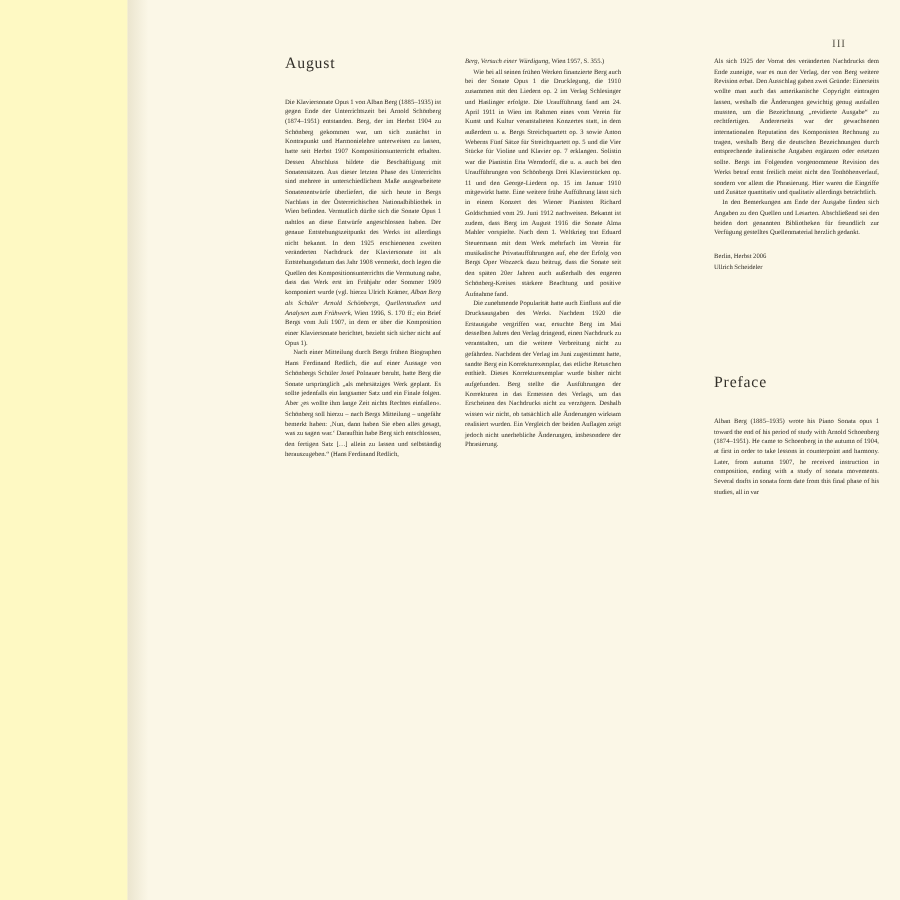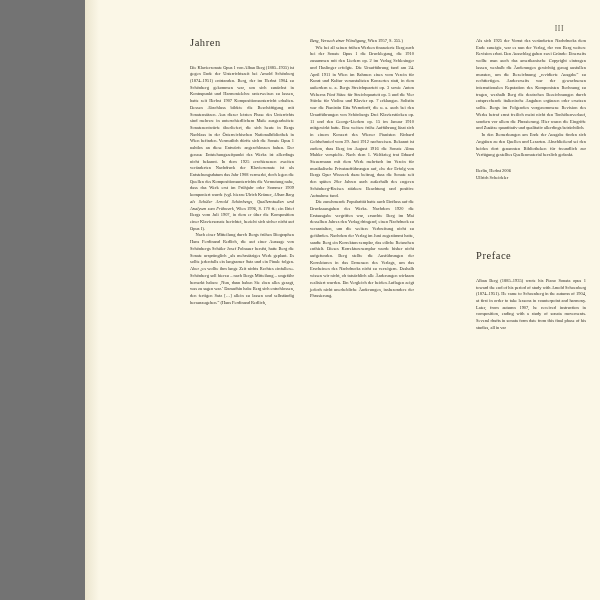--- a/index.html
+++ b/index.html
@@ -11,21 +11,21 @@
     background: #ffffff;
   }
   body {
     font-family: "Liberation Serif", "DejaVu Serif", serif;
   }
   #page {
     position: absolute;
     left: 0; top: 0;
     width: 600px;
     height: 600px;
-    background: #737373;
+    background: #fef9c3;
   }
   
   #leaf {
     position: absolute;
     left: 85px;
     top: 0;
     width: 515px;
     height: 600px;
     background: #fbf7e7;
   }
@@ -87,21 +87,21 @@
 </style>
 </head>
 <body>
 
 <div id="page">
   <div id="leaf">
 
     <div id="folio">III</div>
 
     <div id="col1" class="col">
-      <h1 class="head">Jahren</h1>
+      <h1 class="head">August</h1>
       <p class="noindent"><span>Die Klaviersonate Opus 1 von Alban Berg (1885–1935) ist gegen Ende der Unterrichtszeit bei Arnold Schönberg (1874–1951) entstanden. Berg, der im Herbst 1904 zu Schönberg gekommen war, um sich zunächst in Kontrapunkt und Harmonielehre unterweisen zu lassen, hatte seit Herbst 1907 Kompositionsunterricht erhalten. Dessen Abschluss bildete die Beschäftigung mit Sonatensätzen. Aus dieser letzten Phase des Unterrichts sind mehrere in unterschiedlichem Maße ausgearbeitete Sonatenentwürfe überliefert, die sich heute in Bergs Nachlass in der Österreichischen Nationalbibliothek in Wien befinden. Vermutlich dürfte sich die Sonate Opus 1 nahtlos an diese Entwürfe angeschlossen haben. Der genaue Entstehungszeitpunkt des Werks ist allerdings nicht bekannt. In dem 1925 erschienenen zweiten veränderten Nachdruck der Klaviersonate ist als Entstehungsdatum das Jahr 1908 vermerkt, doch legen die Quellen des Kompositionsunterrichts die Vermutung nahe, dass das Werk erst im Frühjahr oder Sommer 1909 komponiert wurde (vgl. hierzu Ulrich Krämer,</span> <span class="it">Alban Berg als Schüler Arnold Schönbergs, Quellenstudien und Analysen zum Frühwerk,</span><span> Wien 1996, S. 170 ff.; ein Brief Bergs vom Juli 1907, in dem er über die Komposition einer Klaviersonate berichtet, bezieht sich sicher nicht auf Opus 1).</span></p>
       <p>Nach einer Mitteilung durch Bergs frühen Biographen Hans Ferdinand Redlich, die auf einer Aussage von Schönbergs Schüler Josef Polnauer beruht, hatte Berg die Sonate ursprünglich „als mehrsätziges Werk geplant. Es sollte jedenfalls ein langsamer Satz und ein Finale folgen. Aber ¿es wollte ihm lange Zeit nichts Rechtes einfallen«. Schönberg soll hierzu – nach Bergs Mitteilung – ungefähr bemerkt haben: ‚Nun, dann haben Sie eben alles gesagt, was zu sagen war.‘ Daraufhin habe Berg sich entschlossen, den fertigen Satz […] allein zu lassen und selbständig herauszugeben.“ (Hans Ferdinand Redlich,</p>
     </div>
 
     <div id="col2" class="col">
       <p class="noindent"><span class="it">Berg, Versuch einer Würdigung,</span> <span>Wien 1957, S. 355.)</span></p>
       <p>Wie bei all seinen frühen Werken finanzierte Berg auch bei der Sonate Opus 1 die Drucklegung, die 1910 zusammen mit den Liedern op. 2 im Verlag Schlesinger und Haslinger erfolgte. Die Uraufführung fand am 24. April 1911 in Wien im Rahmen eines vom Verein für Kunst und Kultur veranstalteten Konzertes statt, in dem außerdem u. a. Bergs Streichquartett op. 3 sowie Anton Weberns Fünf Sätze für Streichquartett op. 5 und die Vier Stücke für Violine und Klavier op. 7 erklangen. Solistin war die Pianistin Etta Werndorff, die u. a. auch bei den Uraufführungen von Schönbergs Drei Klavierstücken op. 11 und den George-Liedern op. 15 im Januar 1910 mitgewirkt hatte. Eine weitere frühe Aufführung lässt sich in einem Konzert des Wiener Pianisten Richard Goldschmied vom 29. Juni 1912 nachweisen. Bekannt ist zudem, dass Berg im August 1916 die Sonate Alma Mahler vorspielte. Nach dem 1. Weltkrieg trat Eduard Steuermann mit dem Werk mehrfach im Verein für musikalische Privataufführungen auf, ehe der Erfolg von Bergs Oper Wozzeck dazu beitrug, dass die Sonate seit den späten 20er Jahren auch außerhalb des engeren Schönberg-Kreises stärkere Beachtung und positive Aufnahme fand.</p>
       <p>Die zunehmende Popularität hatte auch Einfluss auf die Drucksausgaben des Werks. Nachdem 1920 die Erstausgabe vergriffen war, ersuchte Berg im Mai desselben Jahres den Verlag dringend, einen Nachdruck zu veranstalten, um die weitere Verbreitung nicht zu gefährden. Nachdem der Verlag im Juni zugestimmt hatte, sandte Berg ein Korrekturexemplar, das etliche Retuschen enthielt. Dieses Korrekturexemplar wurde bisher nicht aufgefunden. Berg stellte die Ausführungen der Korrekturen in das Ermessen des Verlags, um das Erscheinen des Nachdrucks nicht zu verzögern. Deshalb wissen wir nicht, ob tatsächlich alle Änderungen wirksam realisiert wurden. Ein Vergleich der beiden Auflagen zeigt jedoch nicht unerhebliche Änderungen, insbesondere der Phrasierung.</p>
     </div>
 

